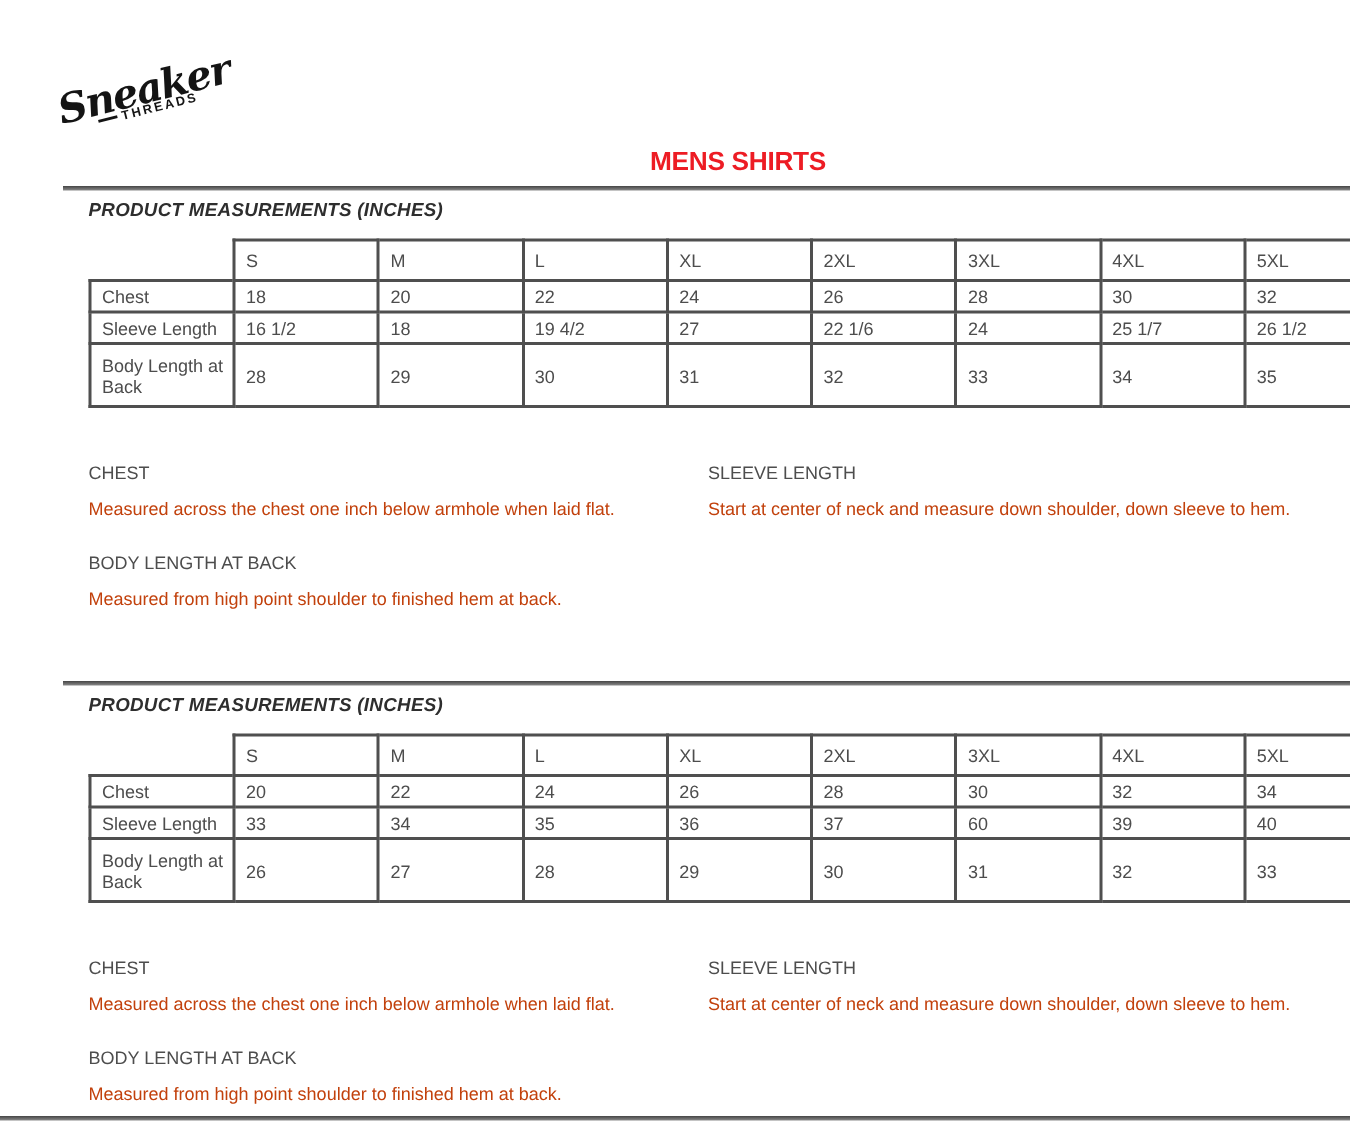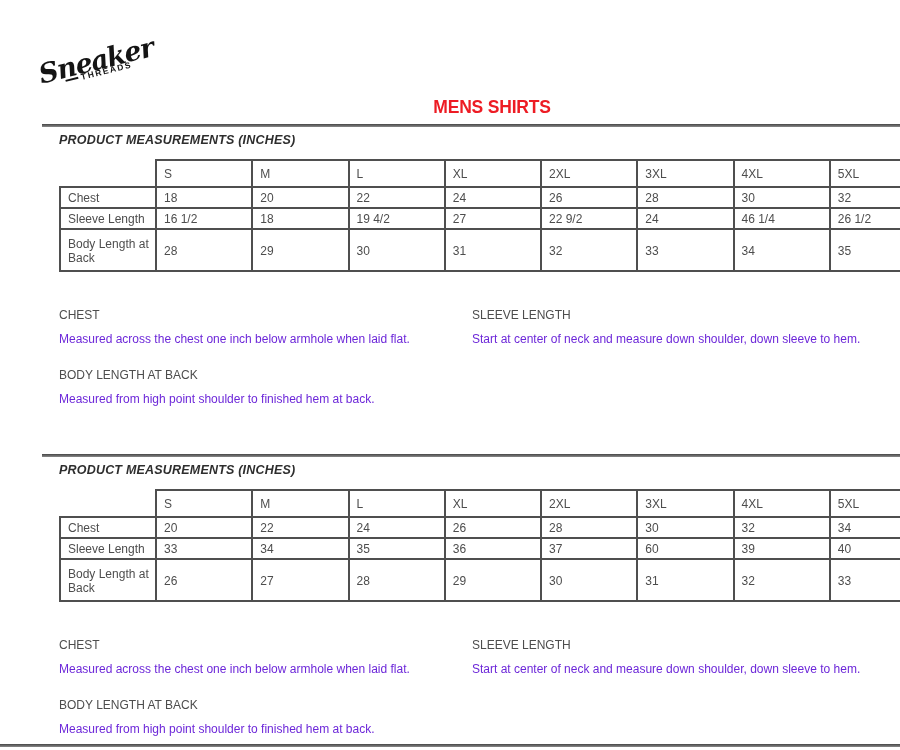--- a/index.html
+++ b/index.html
@@ -40,21 +40,21 @@
   .size-table tr.row-tall{height:42px;}
   col.label-col{width:96px;}
 
   
   .defs{position:absolute;top:208px;left:17px;right:15px;height:110px;}
   .def-col{position:absolute;top:0;}
   .def-left{left:0;width:405px;}
   .def-right{left:413px;width:400px;}
   .def-term{font-size:12px;line-height:24px;color:#4d4d4d;}
   .def-term.spaced{margin-top:12px;}
-  .def-desc{font-size:12px;line-height:24px;color:#6d28d9;}
+  .def-desc{font-size:12px;line-height:24px;color:#c2410c;}
 
   .bottom-rule{position:absolute;left:0;right:0;top:744px;height:3px;
         background:linear-gradient(#454545,#8a8a8a);}
 </style>
 </head>
 <body>
 
 <div class="page">
 
   <div class="logo">
@@ -106,23 +106,23 @@
           <td>28</td>
           <td>30</td>
           <td>32</td>
         </tr>
         <tr class="row-thin">
           <td>Sleeve Length</td>
           <td>16 1/2</td>
           <td>18</td>
           <td>19 4/2</td>
           <td>27</td>
-          <td>22 9/2</td>
+          <td>22 1/6</td>
           <td>24</td>
-          <td>46 1/4</td>
+          <td>25 1/7</td>
           <td>26 1/2</td>
         </tr>
         <tr class="row-tall">
           <td>Body Length at Back</td>
           <td>28</td>
           <td>29</td>
           <td>30</td>
           <td>31</td>
           <td>32</td>
           <td>33</td>

